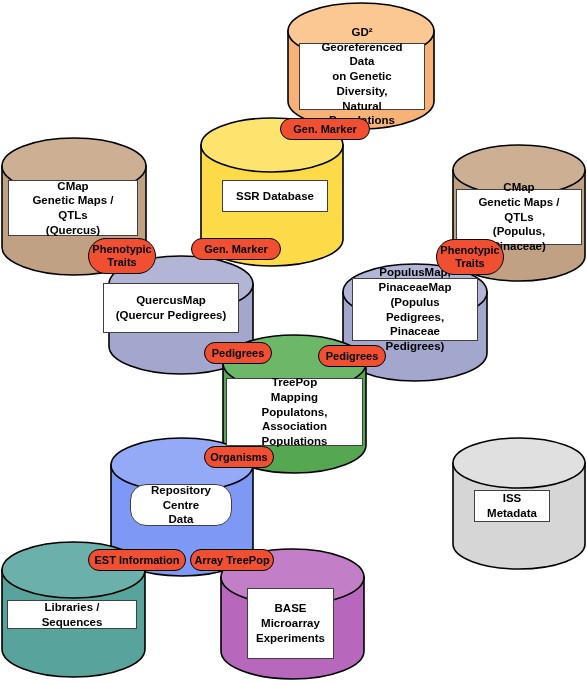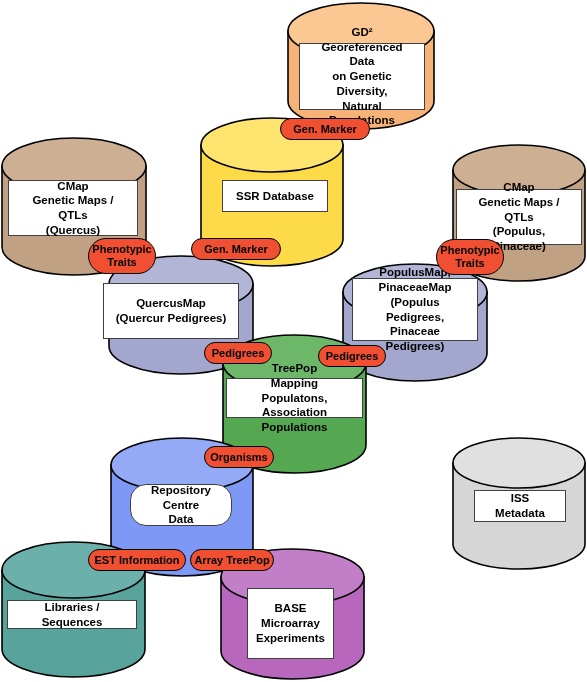--- a/index.html
+++ b/index.html
@@ -135,36 +135,36 @@
 Georeferenced Data
 on Genetic Diversity,
 Natural Populations</div>
       <div class="label-box" style="left: 8px; top: 180px; width: 130px; height: 56px;">CMap
 Genetic Maps / QTLs
 (Quercus)</div>
       <div class="label-box" style="left: 456px; top: 189px; width: 126px; height: 56px;">CMap
 Genetic Maps / QTLs
 (Populus, Pinaceae)</div>
       <div class="label-box" style="left: 222px; top: 180px; width: 106px; height: 32px;">SSR Database</div>
-      <div class="label-box" style="left: 103px; top: 283px; width: 136px; height: 56px;">QuercusMap
+      <div class="label-box" style="left: 103px; top: 283px; width: 136px; height: 50px;">QuercusMap
 (Quercur Pedigrees)</div>
       <div class="label-box" style="left: 352px; top: 278px; width: 126px; height: 63px;">PopulusMap,
 PinaceaeMap
 (Populus Pedigrees,
 Pinaceae Pedigrees)</div>
-      <div class="label-box" style="left: 226px; top: 378px; width: 137px; height: 40px;">TreePop
+      <div class="label-box" style="left: 226px; top: 378px; width: 137px; height: 68px;">TreePop
 Mapping Populatons,
 Association Populations</div>
       <div class="label-box" style="left: 130px; top: 484px; width: 102px; height: 42px; border-radius: 16px;">Repository Centre
 Data</div>
       <div class="label-box" style="left: 7px; top: 600px; width: 130px; height: 29px; text-align: center;">Libraries / Sequences</div>
       <div class="label-box" style="left: 247px; top: 588px; width: 87px; height: 71px;">BASE
 Microarray
 Experiments</div>
-      <div class="label-box" style="left: 474px; top: 490px; width: 92px; height: 32px;">ISS Metadata</div>
+      <div class="label-box" style="left: 474px; top: 490px; width: 76px; height: 32px;">ISS Metadata</div>
     </div>
 
   <div id="pill-layer">
       <div class="pill" style="left: 280px; top: 118px; width: 90px;">Gen. Marker</div>
       <div class="pill" style="left: 191px; top: 238px; width: 90px;">Gen. Marker</div>
       <div class="pill" style="left: 88px; top: 238px; width: 68px; height: 36px; line-height: 1.15; text-align: center; white-space: pre-line;">Phenotypic
 Traits</div>
       <div class="pill" style="left: 436px; top: 239px; width: 68px; height: 36px; line-height: 1.15; text-align: center; white-space: pre-line;">Phenotypic
 Traits</div>
       <div class="pill" style="left: 204px; top: 342px; width: 68px;">Pedigrees</div>

